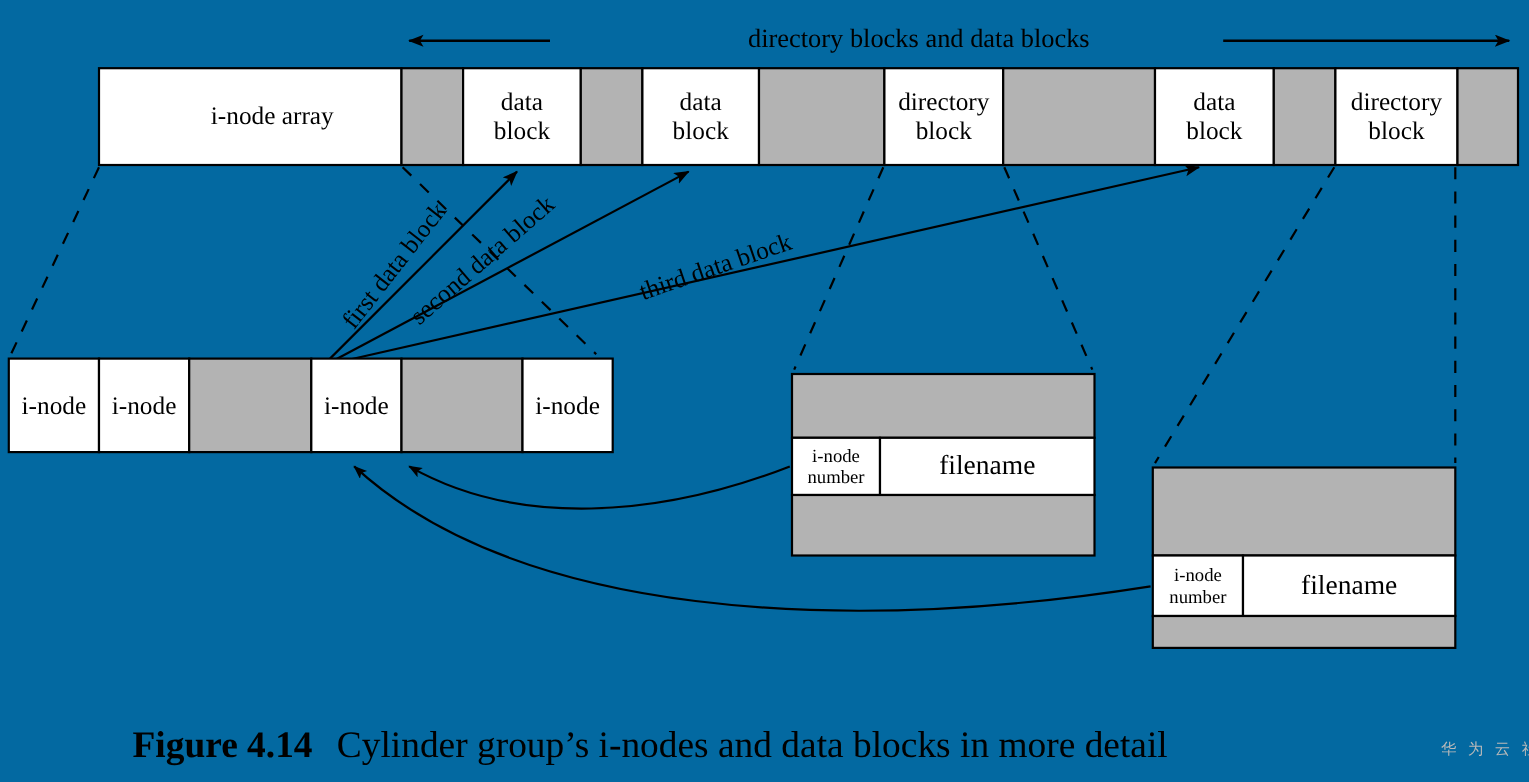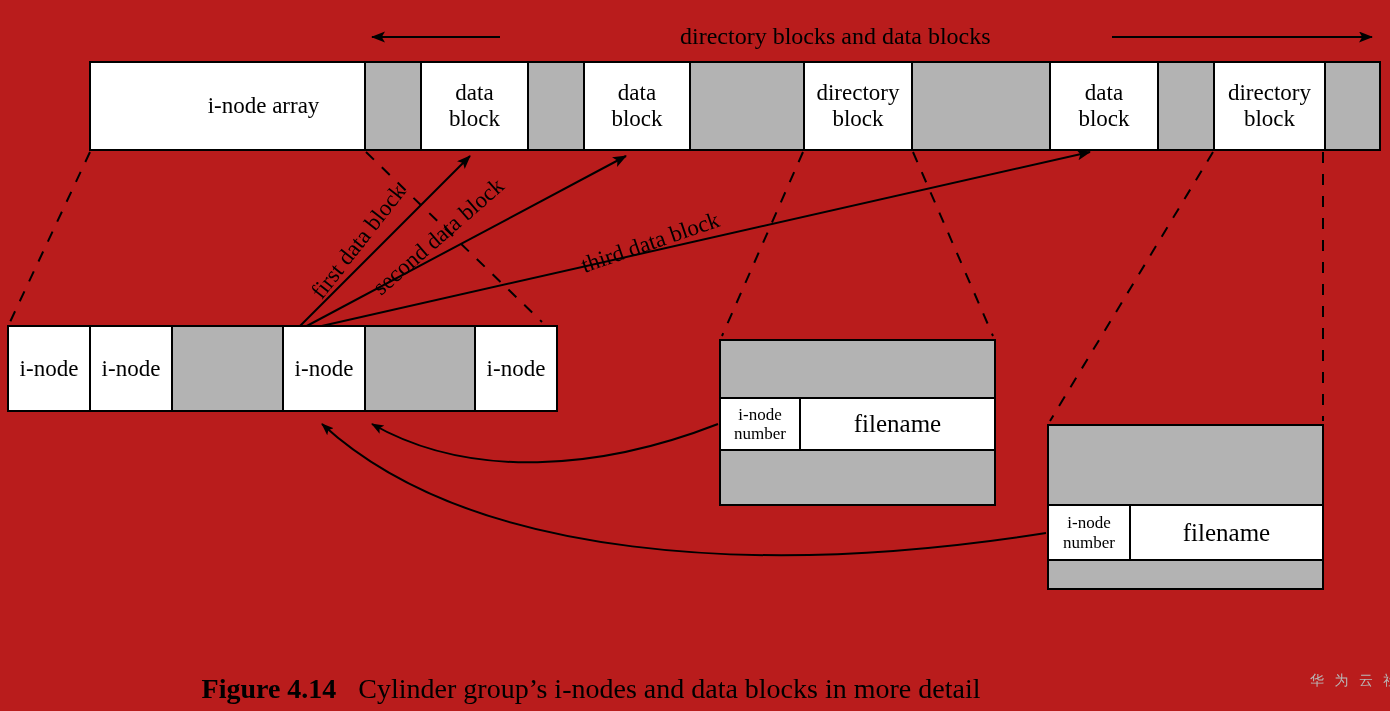--- a/index.html
+++ b/index.html
@@ -1,19 +1,19 @@
 <!DOCTYPE html>
 <html><head>
 <meta charset="utf-8">
 <style>
   html,body{margin:0;padding:0;background:#ffffff;}
   #root{
     position:relative;
     width:1390px;height:711px;
-    background:#b91c1c;
+    background:#0369a1;
     font-family:"Liberation Serif", serif;
     overflow:hidden;
   }
   #svg-layer{position:absolute;left:0;top:0;width:1390px;height:711px;}
   .blk-text{
     position:absolute;
     display:flex;align-items:center;justify-content:center;
     text-align:center;
     font-family:"Liberation Serif", serif;
     font-size:23px;
@@ -34,23 +34,22 @@
     font-size:23px;
     color:#000;
     white-space:nowrap;
     transform-origin:0 0;
   }
   .caption{
     position:absolute;
     left:0;top:659px;width:1182px;
     text-align:center;
     font-family:"Liberation Serif", serif;
-    font-size:28px;
+    font-size:34px;
     color:#000;
-    margin-top:14px;
   }
   .caption b{font-weight:bold;}
   .watermark{
     position:absolute;
     left:1262px;top:672px;
     font-family:"DejaVu Sans", sans-serif;
     font-size:14px;
     letter-spacing:3px;
     color:#b9b9b9;
     white-space:nowrap;
@@ -131,21 +130,21 @@
     </g>
 
     <g stroke="#000" stroke-width="2" fill="none">
       <path d="M718,424 C600,470 470,480 372,424" marker-end="url(#arrowFilledSm)"></path>
       <path d="M1046,533 C760,578 470,560 322,424" marker-end="url(#arrowFilledSm)"></path>
     </g>
   </svg>
 
   <div class="hdr-label" style="left:680px;top:23px;">directory blocks and data blocks</div>
 
-  <div class="blk-text" style="left:106px;top:62px;width:275px;height:88px;padding-left:20px;">i-node array</div>
+  <div class="blk-text" style="left:90px;top:62px;width:275px;height:88px;padding-left:20px;">i-node array</div>
   <div class="blk-text" style="left:421px;top:62px;width:107px;height:88px;white-space:pre-line;">data
 block</div>
   <div class="blk-text" style="left:584px;top:62px;width:106px;height:88px;white-space:pre-line;">data
 block</div>
   <div class="blk-text" style="left:802px;top:62px;width:112px;height:88px;white-space:pre-line;">directory
 block</div>
   <div class="blk-text" style="left:1050px;top:62px;width:108px;height:88px;white-space:pre-line;">data
 block</div>
   <div class="blk-text" style="left:1212px;top:62px;width:115px;height:88px;white-space:pre-line;">directory
 block</div>

